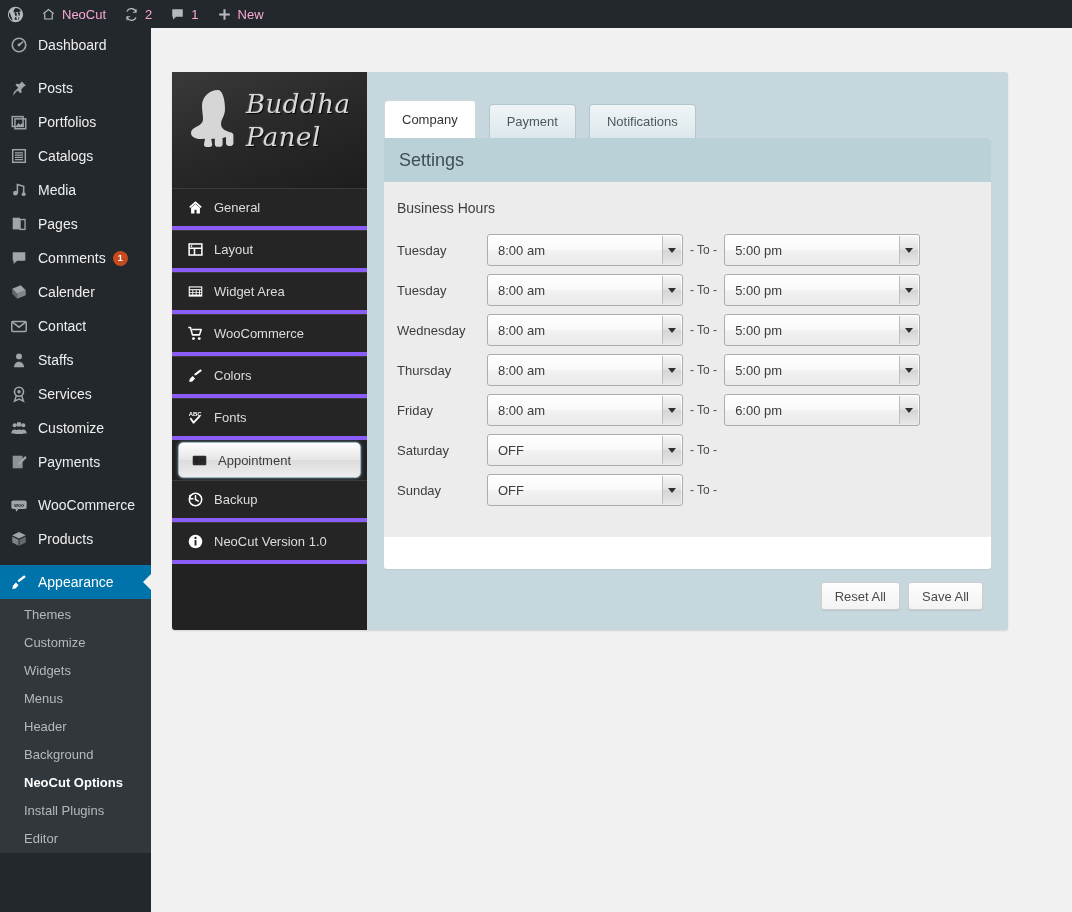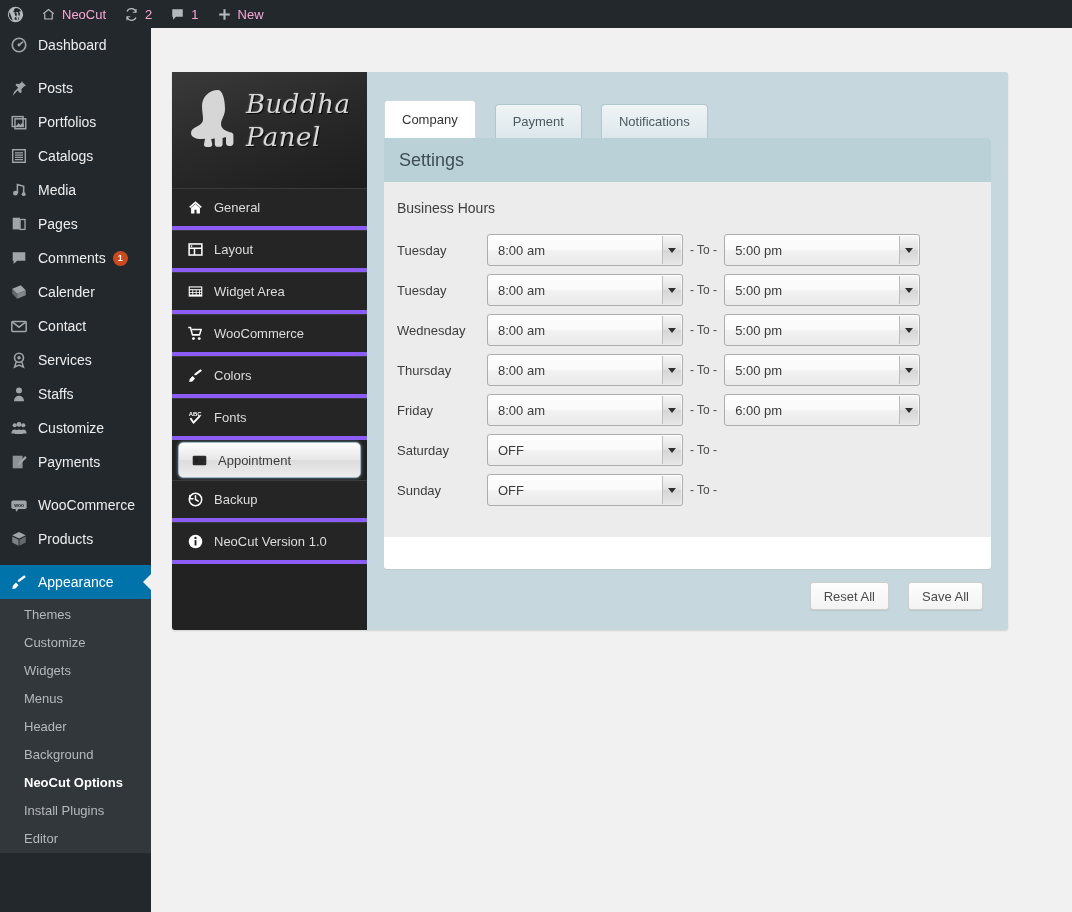--- a/index.html
+++ b/index.html
@@ -140,21 +140,21 @@
   .pnav-item.active .pn-icon { color: #2b2b2b; }
   #panel-nav .pnav-wrap { padding-bottom: 8px; }
 
   
   #panel-main {
     position: absolute; left: 195px; top: 0;
     width: 641px; height: 558px;
   }
   #tabs {
     position: absolute; left: 17px; top: 28px;
-    display: flex; align-items: flex-end; gap: 19px;
+    display: flex; align-items: flex-end; gap: 13px;
     height: 38px;
   }
   .tab {
     height: 34px; padding: 0 17px;
     display: flex; align-items: center;
     font-size: 13px; color: #4a5a62;
     background: linear-gradient(to bottom, #eff4f6 0%, #dde8ec 100%);
     border: 1px solid #b3c6cd; border-bottom: none;
     border-radius: 4px 4px 0 0;
   }
@@ -230,21 +230,21 @@
   }
   .to-label {
     font-size: 12px; color: #4a4a4a;
     padding: 0 7px; white-space: nowrap;
   }
 
   #panel-footer {
     position: absolute; left: 17px; top: 497px;
     width: 607px; height: 54px;
     display: flex; align-items: center; justify-content: flex-end;
-    padding-right: 8px; gap: 19px;
+    padding-right: 8px; gap: 8px;
   }
   .fbtn {
     height: 28px; padding: 0 13px;
     display: flex; align-items: center;
     font-size: 13px; color: #4a4a4a;
     background: linear-gradient(to bottom, #fdfdfd 0%, #f3f3f3 100%);
     border: 1px solid #cfcfcf;
     border-radius: 3px;
     box-shadow: 0 1px 1px rgba(0,0,0,.08);
   }
@@ -381,35 +381,35 @@
           <svg width="18" height="18" viewBox="0 0 20 20">
             <rect x="2" y="5" width="16" height="11" rx="1" fill="none" stroke="currentColor" stroke-width="1.7"></rect>
             <path d="M2.7 5.8L10 11.3l7.3-5.5" fill="none" stroke="currentColor" stroke-width="1.7"></path>
           </svg>
         </span>
         <span>Contact</span>
       </div>
       <div class="menu-item">
         <span class="mi-icon">
           <svg width="18" height="18" viewBox="0 0 20 20">
+            <circle cx="10" cy="6" r="3.3" fill="currentColor"></circle>
+            <path d="M4.5 18c0-3.6 2.4-6 5.5-6s5.5 2.4 5.5 6z" fill="currentColor"></path>
+          </svg>
+        </span>
+        <span>Staffs</span>
+      </div>
+      <div class="menu-item">
+        <span class="mi-icon">
+          <svg width="18" height="18" viewBox="0 0 20 20">
             <circle cx="10" cy="7.5" r="5" fill="none" stroke="currentColor" stroke-width="1.8"></circle>
             <circle cx="10" cy="7.5" r="1.9" fill="currentColor"></circle>
             <path d="M7 12l-2 6 5-2.4L15 18l-2-6" fill="none" stroke="currentColor" stroke-width="1.6"></path>
           </svg>
         </span>
         <span>Services</span>
-      </div>
-      <div class="menu-item">
-        <span class="mi-icon">
-          <svg width="18" height="18" viewBox="0 0 20 20">
-            <circle cx="10" cy="6" r="3.3" fill="currentColor"></circle>
-            <path d="M4.5 18c0-3.6 2.4-6 5.5-6s5.5 2.4 5.5 6z" fill="currentColor"></path>
-          </svg>
-        </span>
-        <span>Staffs</span>
       </div>
       <div class="menu-item">
         <span class="mi-icon">
           <svg width="18" height="18" viewBox="0 0 20 20">
             <circle cx="5.2" cy="7" r="2.3" fill="currentColor"></circle>
             <circle cx="14.8" cy="7" r="2.3" fill="currentColor"></circle>
             <circle cx="10" cy="6" r="2.7" fill="currentColor"></circle>
             <path d="M1.5 16c0-2.6 1.6-4.4 3.7-4.4S8.9 13.4 8.9 16zM11.1 16c0-2.6 1.6-4.4 3.7-4.4S18.5 13.4 18.5 16zM5.4 16.6c0-3 2-5 4.6-5s4.6 2 4.6 5z" fill="currentColor"></path>
           </svg>
         </span>

